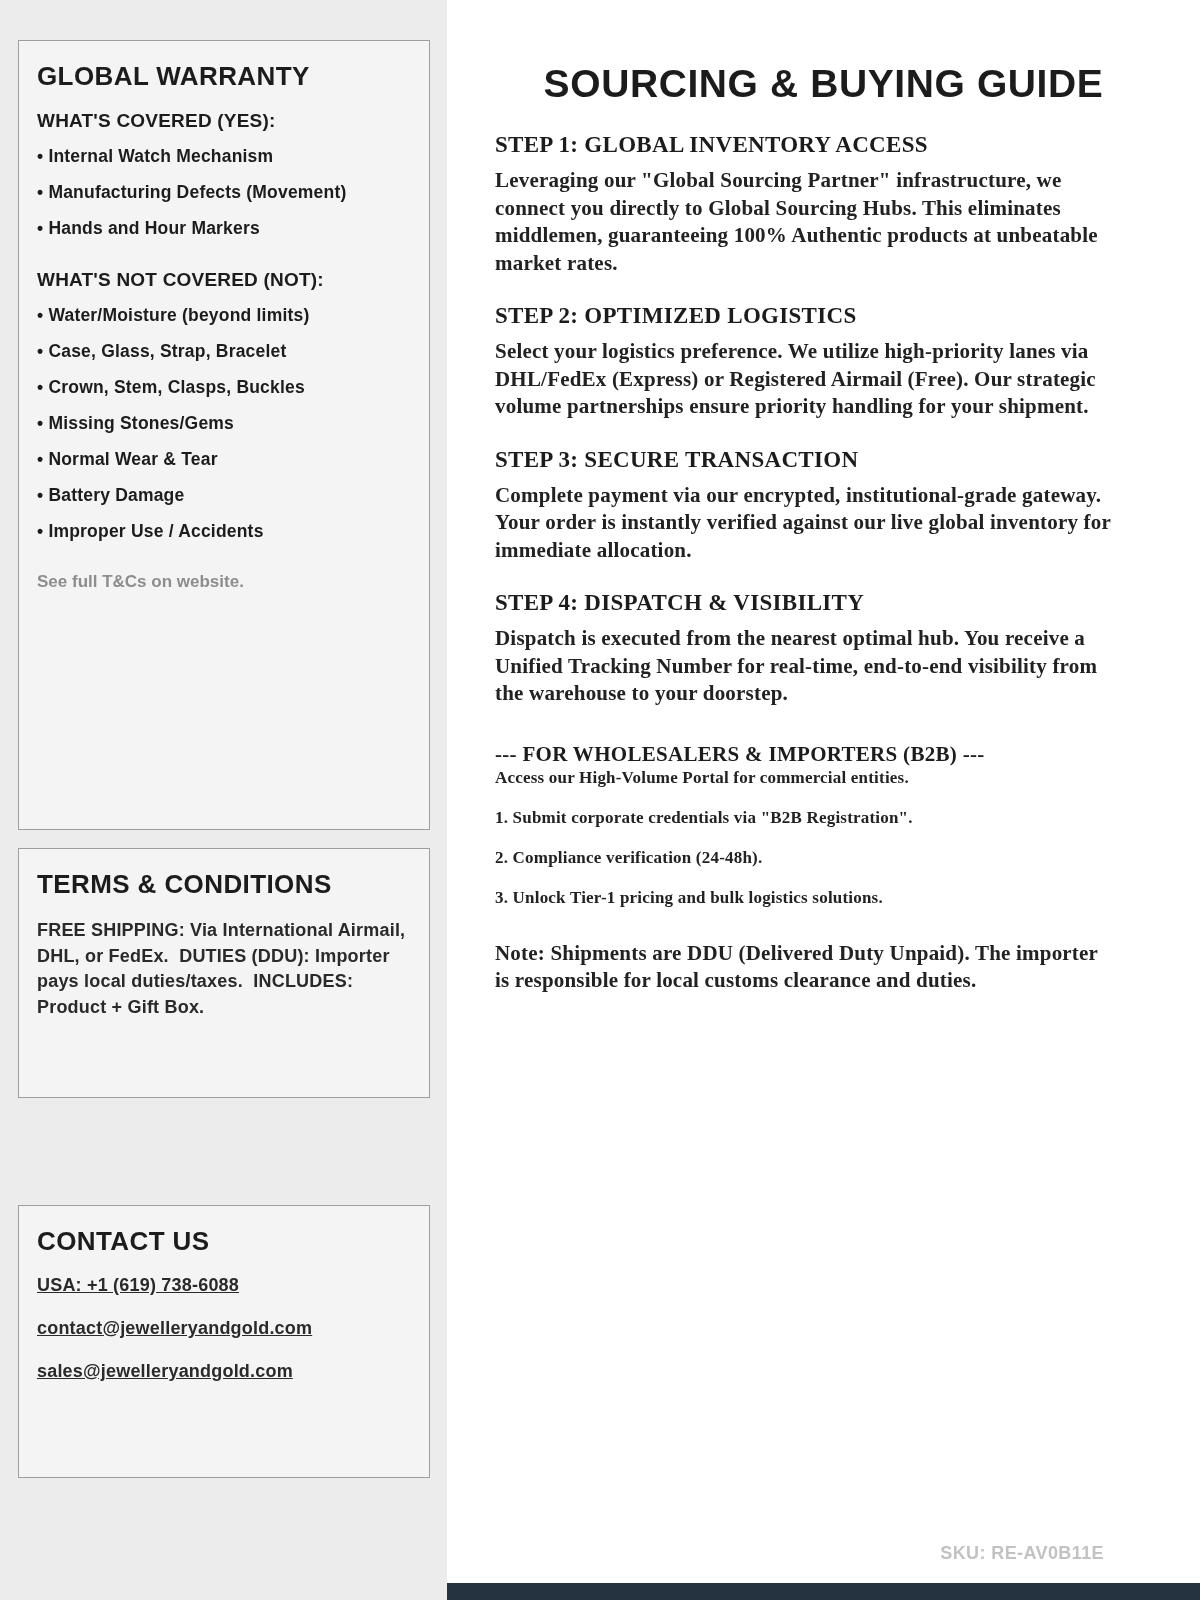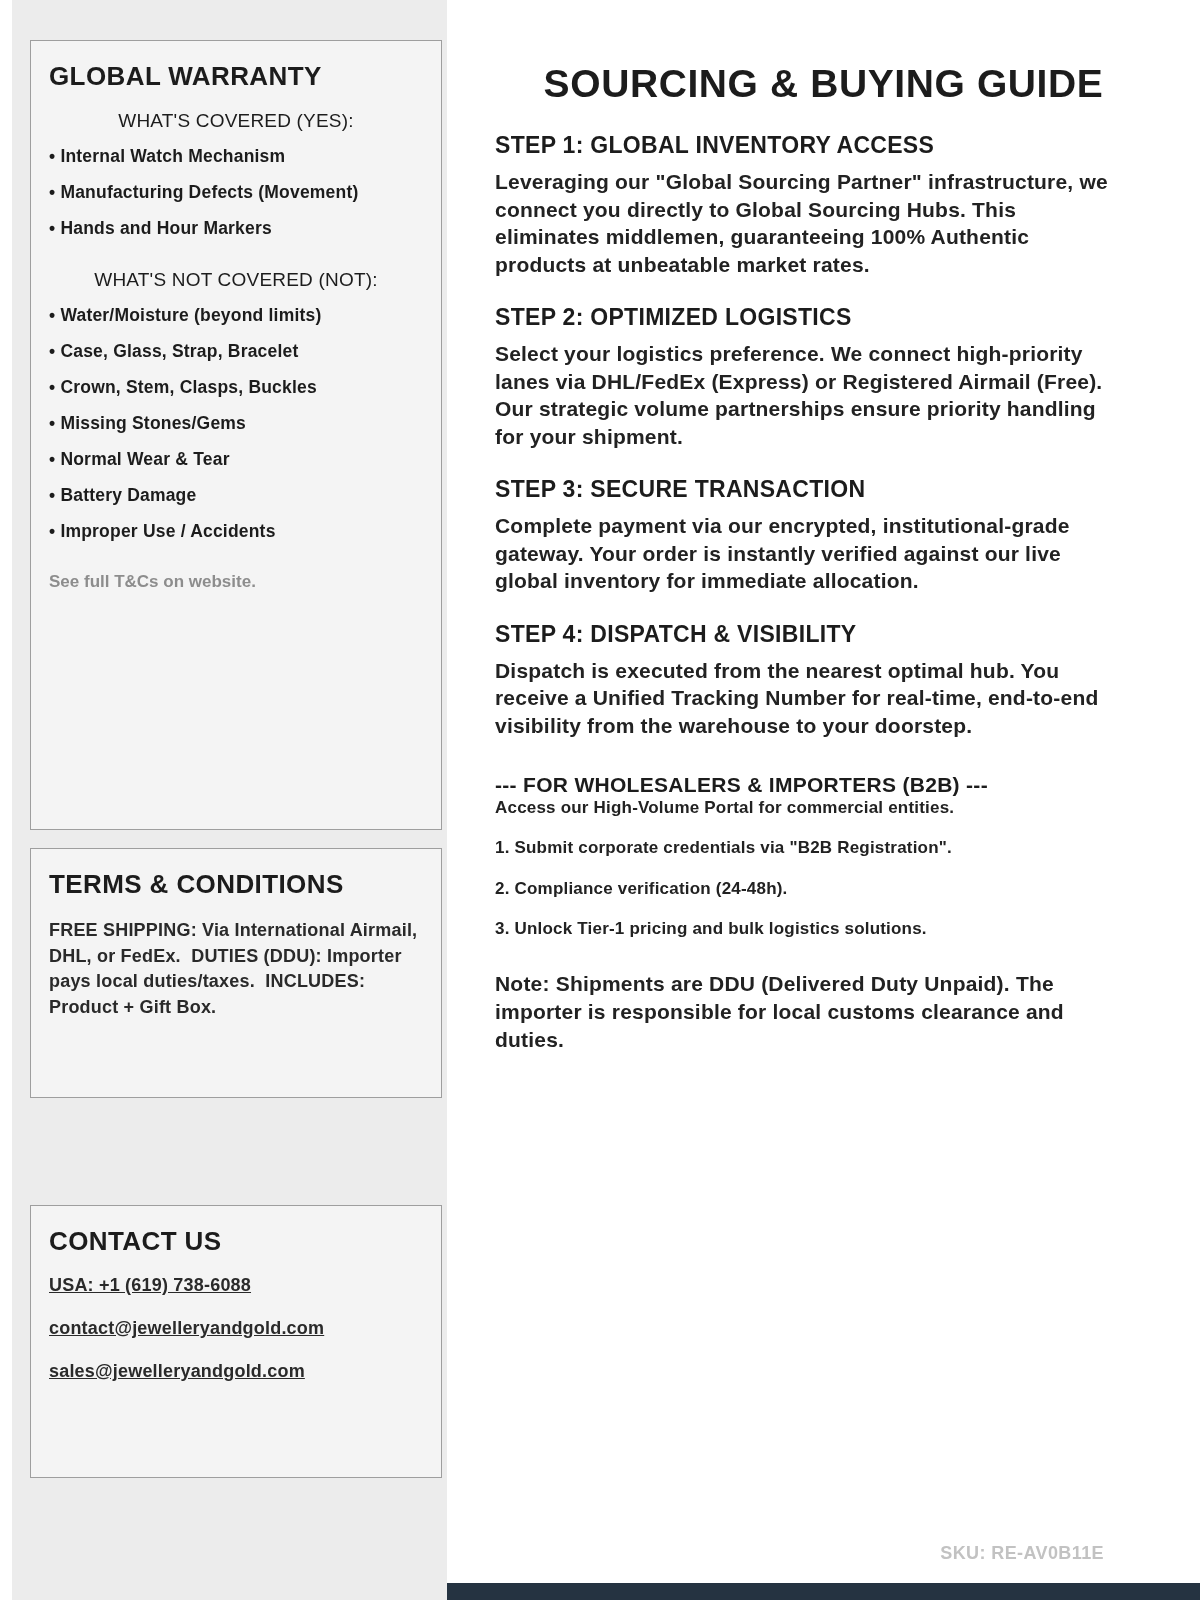--- a/index.html
+++ b/index.html
@@ -8,21 +8,21 @@
     font-family: "Liberation Sans", "DejaVu Sans", sans-serif;
     background: #ffffff;
     color: #1c1c1c;
     position: relative;
     overflow: hidden;
   }
 
   
   .sidebar {
     position: absolute;
-    left: 12px; top: 0;
+    left: 0; top: 0;
     width: 447px; height: 1600px;
     background: #ececec;
   }
   .panel {
     position: absolute;
     left: 18px;
     width: 412px;
     background: #f4f4f4;
     border: 1px solid #9e9e9e;
     padding: 20px 18px;
@@ -32,24 +32,23 @@
   .panel-contact  { top: 1205px; height: 273px; }
 
   .panel h2 {
     font-size: 26px;
     font-weight: 800;
     letter-spacing: 0.4px;
     margin-bottom: 18px;
   }
   .panel h3 {
     font-size: 19px;
-    font-weight: 400;
+    font-weight: 700;
     letter-spacing: 0.2px;
     margin-bottom: 14px;
-    text-align: center;
   }
   .panel ul { list-style: none; margin-bottom: 30px; }
   .panel li {
     font-size: 17.5px;
     font-weight: 600;
     letter-spacing: 0.2px;
     margin-bottom: 15px;
     line-height: 1.2;
   }
   .panel li::before { content: "• "; }
@@ -87,20 +86,21 @@
     text-align: center;
     font-size: 39px;
     font-weight: 800;
     letter-spacing: 0.6px;
     margin-top: 62px;
     margin-bottom: 16px;
   }
   .main-content {
     margin-left: 48px;
     width: 618px;
+    font-family: Liberation Serif, serif;
   }
   .step-heading {
     font-size: 23px;
     font-weight: 800;
     letter-spacing: 0.3px;
     margin-top: 26px;
     margin-bottom: 9px;
   }
   .step-body {
     font-size: 21px;
@@ -192,21 +192,21 @@
 <main class="main">
 
   <h1 class="main-title">SOURCING &amp; BUYING GUIDE</h1>
 
   <div class="main-content">
 
     <h2 class="step-heading">STEP 1: GLOBAL INVENTORY ACCESS</h2>
     <p class="step-body">Leveraging our "Global Sourcing Partner" infrastructure, we connect you directly to Global Sourcing Hubs. This eliminates middlemen, guaranteeing 100% Authentic products at unbeatable market rates.</p>
 
     <h2 class="step-heading">STEP 2: OPTIMIZED LOGISTICS</h2>
-    <p class="step-body">Select your logistics preference. We connect high-priority lanes via DHL/FedEx (Express) or Registered Airmail (Free). Our strategic volume partnerships ensure priority handling for your shipment.</p>
+    <p class="step-body">Select your logistics preference. We utilize high-priority lanes via DHL/FedEx (Express) or Registered Airmail (Free). Our strategic volume partnerships ensure priority handling for your shipment.</p>
 
     <h2 class="step-heading">STEP 3: SECURE TRANSACTION</h2>
     <p class="step-body">Complete payment via our encrypted, institutional-grade gateway. Your order is instantly verified against our live global inventory for immediate allocation.</p>
 
     <h2 class="step-heading">STEP 4: DISPATCH &amp; VISIBILITY</h2>
     <p class="step-body">Dispatch is executed from the nearest optimal hub. You receive a Unified Tracking Number for real-time, end-to-end visibility from the warehouse to your doorstep.</p>
 
     <h2 class="b2b-heading">--- FOR WHOLESALERS &amp; IMPORTERS (B2B) ---</h2>
     <p class="b2b-para">Access our High-Volume Portal for commercial entities.</p>
     <p class="b2b-para">1. Submit corporate credentials via "B2B Registration".</p>

